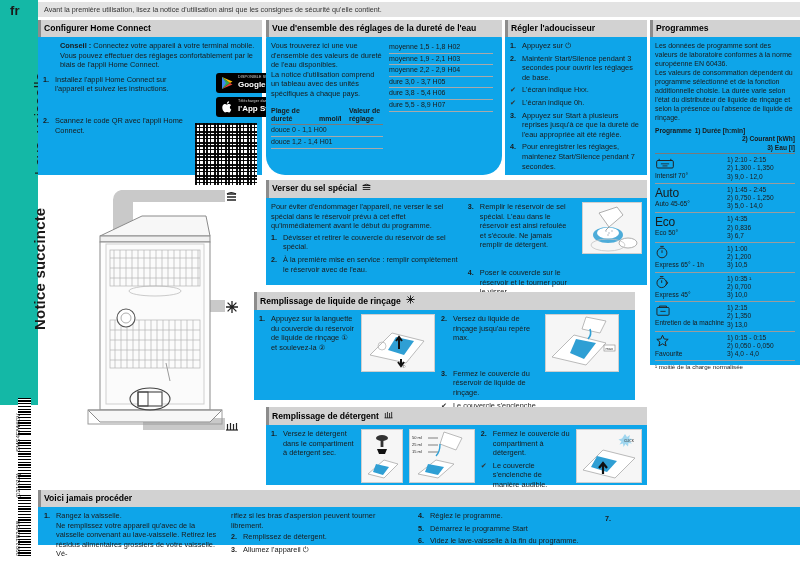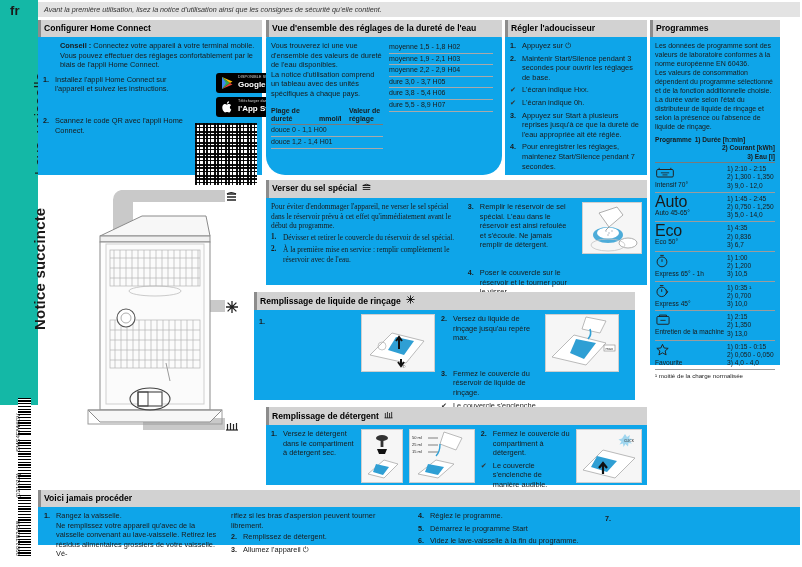--- a/index.html
+++ b/index.html
@@ -32,21 +32,21 @@
     padding:3px 5px 3px 6px;line-height:11px;position:relative;
   }
   .hdrbar:before{content:"";position:absolute;left:0;top:0;bottom:0;width:3px;background:#8c8c8c;}
   .panel{background:#0ea5e9;position:absolute;}
   .body{padding:5px 6px 6px 6px;font-size:7.4px;line-height:9.6px;}
 
   
   .notice{
     position:absolute;left:38px;top:2px;width:762px;height:15px;
     background:#e3e3e3;font-size:7.2px;line-height:15px;padding-left:6px;
-    box-sizing:border-box;color:#333;font-style:italic;
+    box-sizing:border-box;color:#333;
   }
 
   
   ol.steps{margin:0;padding:0;list-style:none;}
   ol.steps>li{position:relative;padding-left:12px;margin-bottom:3px;}
   ol.steps>li .num{position:absolute;left:0;top:0;font-weight:bold;font-size:7.2px;}
   li.check{list-style:none;position:relative;padding-left:12px;margin-bottom:1px;}
   li.check .num{position:absolute;left:1px;top:0;font-size:7.6px;color:#333;}
 
   
@@ -66,21 +66,21 @@
   .qr{width:62px;height:62px;background:#fff;
      background-image:
        repeating-linear-gradient(to right,#111 0 2px,#fff 2px 4px,#111 4px 5px,#fff 5px 8px,#111 8px 10px,#fff 10px 11px),
        repeating-linear-gradient(to bottom,#111 0 2px,#fff 2px 4px,#111 4px 5px,#fff 5px 8px,#111 8px 10px,#fff 10px 11px);
      background-blend-mode:multiply;}
 
   
   .progtab{width:100%;border-collapse:collapse;}
   .progtab td{vertical-align:top;padding:2px 0 2px 0;border-bottom:1px solid #9c9c9c;}
   .pname{font-size:6.6px;line-height:8px;}
-  .pbig{font-size:16px;line-height:14px;letter-spacing:-.2px;}
+  .pbig{font-size:12px;line-height:14px;letter-spacing:-.2px;}
   .pvals{font-size:6.6px;line-height:8.2px;text-align:left;white-space:nowrap;}
 
   
   .ill{background:#f4f4f4;border:1px solid #cfcfcf;position:relative;overflow:hidden;}
   .foot{font-size:6.2px;line-height:8px;color:#222;}
 </style>
 </head>
 <body>
 
 <div class="page">
@@ -212,21 +212,21 @@
         <li><span class="num">1.</span><span>Appuyez sur ⏻</span></li>
         <li><span class="num">2.</span><span>Maintenir Start/Silence pendant 3 secondes pour ouvrir les réglages de base.</span></li>
         <li class="check"><span class="num">✔</span><span>L'écran indique Hxx.</span></li>
         <li class="check"><span class="num">✔</span><span>L'écran indique 0h.</span></li>
         <li style="margin-top:2px;"><span class="num">3.</span><span>Appuyez sur Start à plusieurs reprises jusqu'à ce que la dureté de l'eau appropriée ait été réglée.</span></li>
         <li><span class="num">4.</span><span>Pour enregistrer les réglages, maintenez Start/Silence pendant 7 secondes.</span></li>
       </ol>
     </div>
   </div>
 
-  <div class="panel" style="left:650px;top:20px;width:130px;height:345px;">
+  <div class="panel" style="left:650px;top:20px;width:150px;height:345px;">
     <div class="hdrbar">Programmes</div>
     <div class="body" style="padding:4px 5px;font-size:7px;line-height:9px;">
       <div style="white-space:pre-line;">Les données de programme sont des valeurs de laboratoire conformes à la norme européenne EN 60436.
 Les valeurs de consommation dépendent du programme sélectionné et de la fonction additionnelle choisie. La durée varie selon l'état du distributeur de liquide de rinçage et selon la présence ou l'absence de liquide de rinçage.</div>
 
       <div style="margin-top:5px;border-bottom:1px solid #7a7a7a;padding-bottom:1px;">
         <div style="display:flex;font-weight:bold;font-size:6.6px;line-height:8.4px;">
           <span>Programme</span>
           <span style="margin-left:3px;">1) Durée [h:min]</span>
         </div>
@@ -433,21 +433,21 @@
       <span>Verser du sel spécial</span>
       <span style="display:inline-block;vertical-align:-1px;margin-left:3px;">
         <svg width="9" height="9" viewBox="0 0 12 12">
             <path d="M1 3.4h10M1 6h10M1 8.6h10" stroke="#000" stroke-width="1.1"></path>
             <path d="M1 3.4q5-3.4 10 0" fill="none" stroke="#000" stroke-width="1.1"></path>
           </svg>
       </span>
     </div>
     <div class="body" style="padding:4px 5px;">
       <div style="display:flex;gap:8px;">
-        <div style="width:192px;font-family:Liberation Serif, serif;">
+        <div style="width:192px;">
           <div>Pour éviter d'endommager l'appareil, ne verser le sel spécial dans le réservoir prévu à cet effet qu'immédiatement avant le début du programme.</div>
           <ol class="steps" style="margin-top:2px;">
             <li><span class="num">1.</span><span>Dévisser et retirer le couvercle du réservoir de sel spécial.</span></li>
             <li><span class="num">2.</span><span>À la première mise en service : remplir complètement le réservoir avec de l'eau.</span></li>
           </ol>
         </div>
         <div style="width:108px;">
           <ol class="steps">
             <li><span class="num">3.</span><span>Remplir le réservoir de sel spécial. L'eau dans le réservoir est ainsi refoulée et s'écoule. Ne jamais remplir de détergent.</span></li>
             <li style="margin-top:18px;"><span class="num">4.</span><span>Poser le couvercle sur le réservoir et le tourner pour le visser.</span></li>
@@ -480,21 +480,21 @@
       <span style="display:inline-block;margin-left:3px;">
         <svg width="9" height="9" viewBox="0 0 12 12">
             <path d="M6 0.5v11M0.5 6h11M2 2l8 8M10 2l-8 8" stroke="#000" stroke-width="1.1"></path>
           </svg>
       </span>
     </div>
     <div class="body" style="padding:4px 5px;">
       <div style="display:flex;gap:6px;">
         <div style="width:96px;">
           <ol class="steps">
-            <li><span class="num">1.</span></li>
+            <li><span class="num">1.</span><span>Appuyez sur la languette du couvercle du réservoir de liquide de rinçage ① et soulevez-la ②</span></li>
           </ol>
         </div>
         <div class="ill" style="width:72px;height:56px;flex:0 0 72px;">
           <svg width="72" height="56" viewBox="0 0 72 56">
             <rect width="72" height="56" fill="#f6f6f6"></rect>
             <path d="M8 40 L30 18 L62 26 L44 48 Z" fill="#fff" stroke="#a9a9a9" stroke-width=".8"></path>
             <path d="M34 22 L52 26 L42 40 L26 35 Z" fill="#2f9fd4"></path>
             <path d="M37 34 l0 -12 M34 26 l3 -4 l3 4" fill="none" stroke="#111" stroke-width="2"></path>
             <path d="M39 44 l0 6 M36 47 l3 4 l3 -4" fill="none" stroke="#111" stroke-width="2"></path>
             <circle cx="20" cy="31" r="4" fill="none" stroke="#bbb" stroke-width=".8"></circle>

